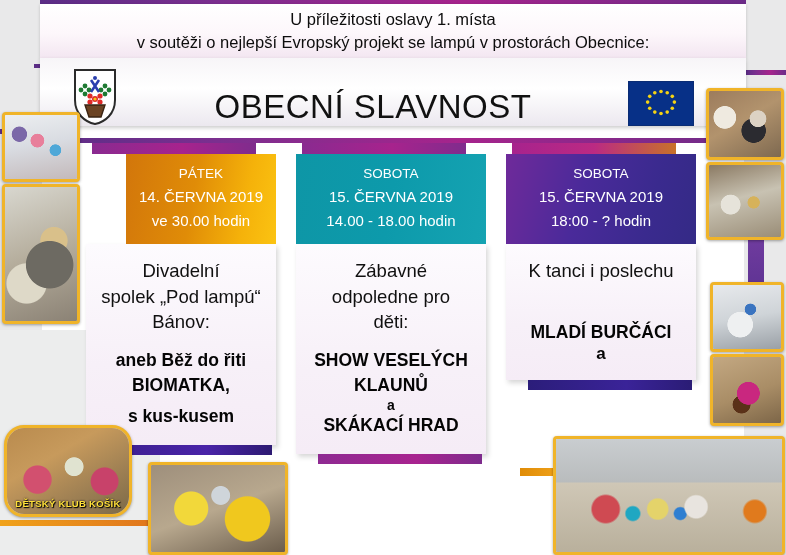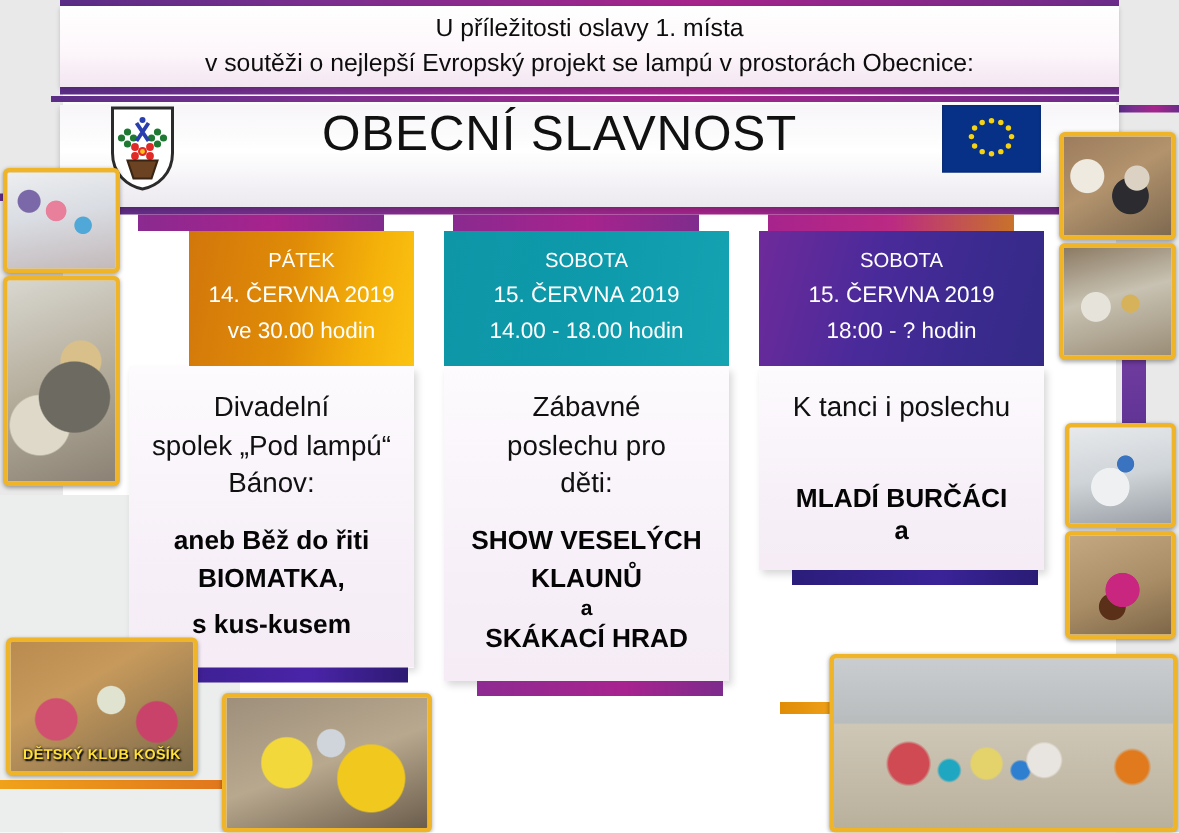--- a/index.html
+++ b/index.html
@@ -25,24 +25,24 @@
     position: absolute; left: 40px; top: 4px; width: 706px; height: 54px;
     background: linear-gradient(180deg,#ffffff 0%,#fdf7fb 55%,#f3e6f1 100%);
     display: flex; flex-direction: column;
     align-items: center; justify-content: center;
     box-shadow: 0 1px 3px rgba(0,0,0,.18);
   }
   #top-banner .line { font-size: 16.5px; color: #0d0d0d; line-height: 1.42; white-space: nowrap; }
 
   
   #title-bar {
-    position: absolute; left: 40px; top: 70px; width: 706px; height: 68px;
+    position: absolute; left: 40px; top: 58px; width: 706px; height: 68px;
     background: linear-gradient(180deg,#f7f5f8 0%,#ffffff 45%,#ece8ef 100%);
     box-shadow: 0 2px 4px rgba(0,0,0,.2);
-    display: flex; align-items: flex-start;
+    display: flex; align-items: flex-end;
   }
   #title-text {
     flex: 1; text-align: center;
     font-size: 33px; letter-spacing: .5px; color: #111; font-weight: 400;
   }
   #crest { width: 46px; height: 58px; margin-left: 32px; flex: none; }
   #eu-flag {
     width: 66px; height: 45px; margin-right: 52px; flex: none;
     background: #073087; border: 1px solid #0a2c74; position: relative;
   }
@@ -153,21 +153,21 @@
       radial-gradient(circle at 22% 62%, #cf4a52 0 7%, transparent 8%),
       radial-gradient(circle at 45% 62%, #e4d36a 0 7%, transparent 8%),
       radial-gradient(circle at 62% 60%, #e8e4df 0 7%, transparent 8%),
       radial-gradient(circle at 34% 66%, #1fa7c2 0 4%, transparent 5%),
       radial-gradient(circle at 55% 66%, #2f7fd1 0 4%, transparent 5%),
       radial-gradient(circle at 88% 64%, #e07a1d 0 5%, transparent 6%),
       linear-gradient(180deg,#c9cdd0 0%,#b9bcbd 38%,#cfc7b6 39%,#b9b09c 100%); }
 
   #p-left-1  { left: 2px;  top: 112px; width: 78px;  height: 70px; }
   #p-left-2  { left: 2px;  top: 184px; width: 78px;  height: 140px; }
-  #p-left-3  { left: 4px;  top: 425px; width: 128px; height: 92px; }
+  #p-left-3  { left: 4px;  top: 425px; width: 128px; height: 92px; border-radius: 20px; }
   #p-mid-1   { left: 148px; top: 462px; width: 140px; height: 93px; }
   #p-right-1 { left: 706px; top: 88px;  width: 78px;  height: 72px; }
   #p-right-2 { left: 706px; top: 162px; width: 78px;  height: 78px; }
   #p-right-3 { left: 710px; top: 282px; width: 74px;  height: 70px; }
   #p-right-4 { left: 710px; top: 354px; width: 74px;  height: 72px; }
   #p-bottom  { left: 553px; top: 436px; width: 232px; height: 119px; }
 
   
   .edge-block { position: absolute; background: #e9e9ea; }
 </style>
@@ -265,21 +265,21 @@
 
   <div class="col" id="col-sat-day">
     <div class="tab"></div>
     <div class="head">
       <div>SOBOTA</div>
       <div class="big">15. ČERVNA 2019</div>
       <div class="big">14.00 - 18.00 hodin</div>
     </div>
     <div class="body">
       <div class="norm">Zábavné</div>
-      <div class="norm">poslechu pro</div>
+      <div class="norm">odpoledne pro</div>
       <div class="norm">děti:</div>
       <div class="gap"></div>
       <div class="bold">SHOW VESELÝCH</div>
       <div class="bold">KLAUNŮ</div>
       <div class="small-bold">a</div>
       <div class="bold">SKÁKACÍ HRAD</div>
     </div>
     <div class="foot"></div>
   </div>
 

